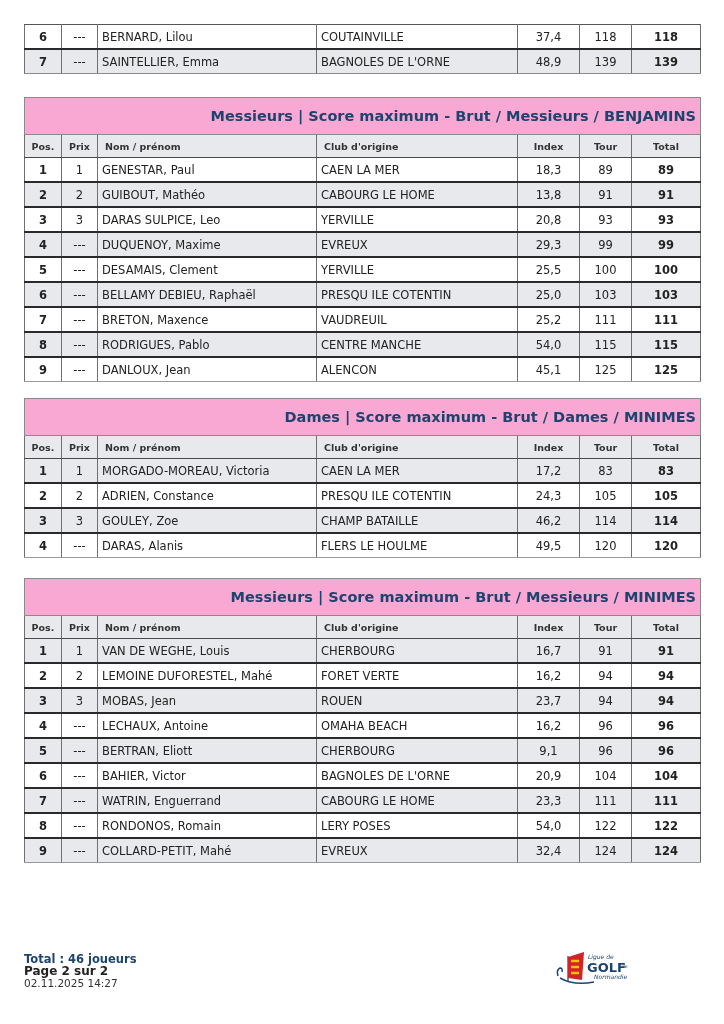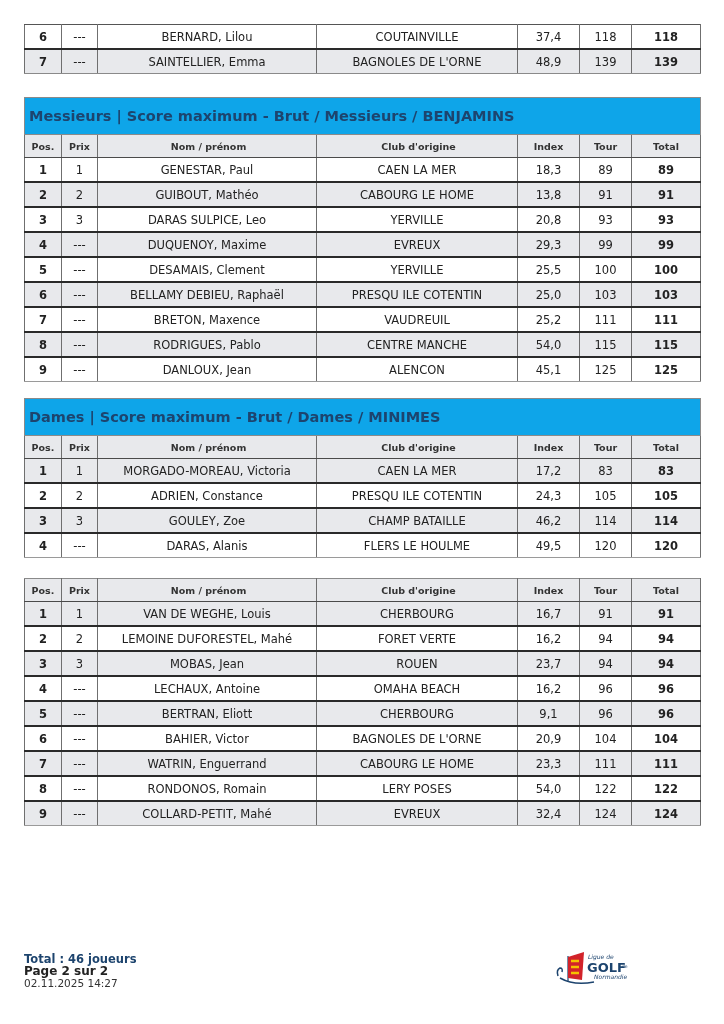--- a/index.html
+++ b/index.html
@@ -16,25 +16,25 @@
     font-size: 11.5px; height: 23px; padding: 0 4px; white-space: nowrap; overflow: hidden;
   }
   tbody tr td { border-top: 2px solid #2a2a2a; border-bottom: 1px solid #9a9a9a; }
   tbody tr:first-child td { border-top: 1px solid #6f6f6f; }
   tr.shade td { background: #e8e9ec; }
   th {
     font-size: 9.5px; font-weight: bold; background: #e8e9ec; height: 22px;
     border-top: 1px solid #8a8a8a; border-bottom: 1px solid #4a4a4a; color: #333;
   }
   .title-row td {
-    background: #0ea5e9; border: 1px solid #8a8a8a; height: 36px;
-    text-align: left; font-weight: bold; font-size: 14.5px; color: #1d446e;
+    background: #f9a8d4; border: 1px solid #8a8a8a; height: 36px;
+    text-align: right; font-weight: bold; font-size: 14.5px; color: #1d446e;
   }
   .c { text-align: center; }
-  .l { text-align: center; }
+  .l { text-align: left; }
   .b { font-weight: bold; }
   th.l { padding-left: 7px; }
   td.nom, td.club { padding-left: 4px; }
   .frag tbody tr:first-child td { border-top: 1px solid #555; }
   .frag tbody tr:last-child td { border-bottom: 1px solid #8a8a8a; }
 
   .footer { position: absolute; left: 24px; top: 953px; line-height: 12px; }
   .footer .total { color: #1d446e; font-weight: bold; font-size: 11.5px; }
   .footer .page { color: #222; font-weight: bold; font-size: 12px; }
   .footer .date { color: #333; font-size: 10.5px; }
@@ -259,20 +259,23 @@
       <colgroup>
         <col class="c-pos">
         <col class="c-prix">
         <col class="c-nom">
         <col class="c-club">
         <col class="c-idx">
         <col class="c-tour">
         <col class="c-tot">
       </colgroup>
       <thead>
+        <tr class="title-row">
+          <td class="" colspan="7">Messieurs | Score maximum - Brut / Messieurs / MINIMES</td>
+        </tr>
         <tr>
           <th class="c">Pos.</th>
           <th class="c">Prix</th>
           <th class="l">Nom / prénom</th>
           <th class="l">Club d'origine</th>
           <th class="c">Index</th>
           <th class="c">Tour</th>
           <th class="c">Total</th>
         </tr>
       </thead>

